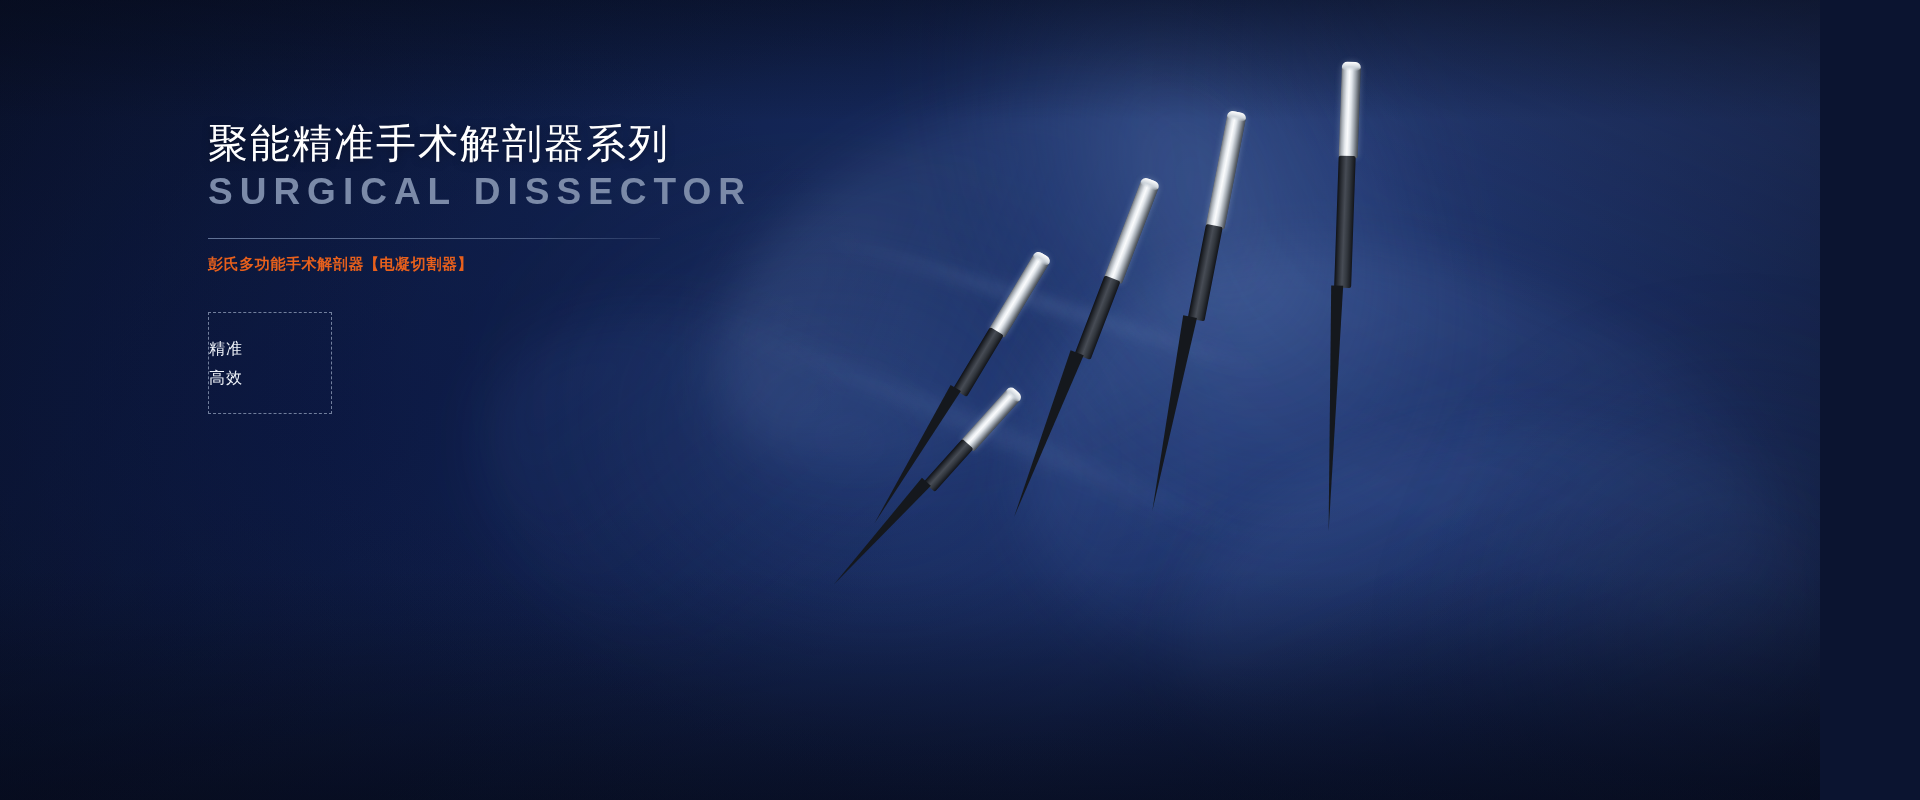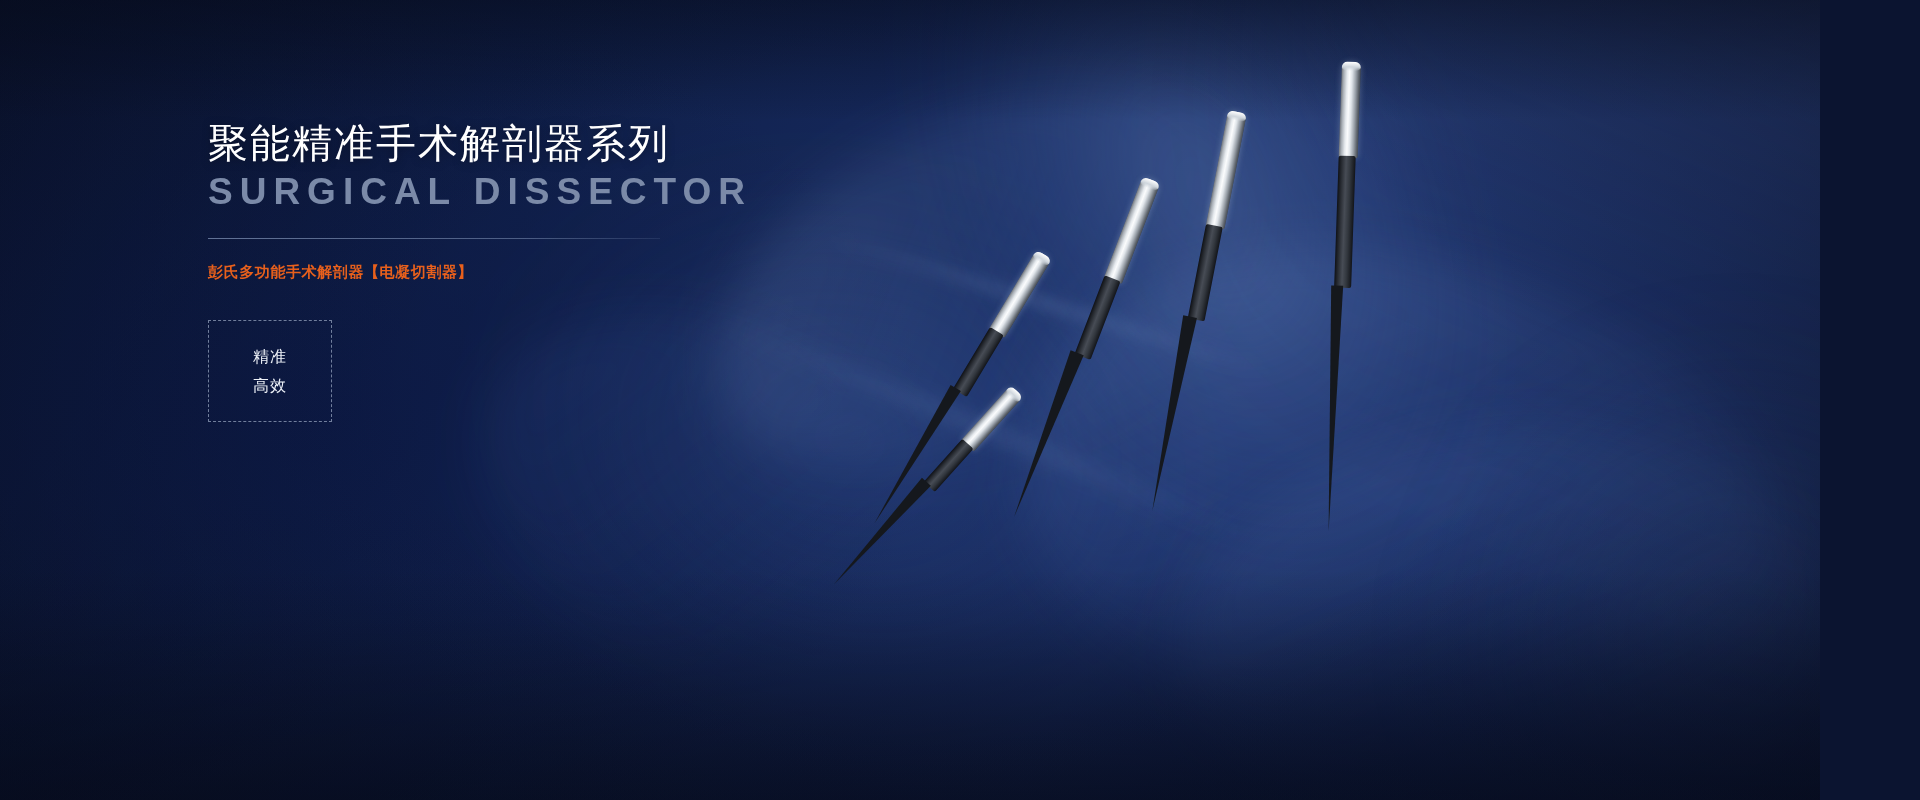--- a/index.html
+++ b/index.html
@@ -72,24 +72,24 @@
   .tool .tipwrap{position:absolute;left:50%;transform:translateX(-50%);}
 
   
   .copy{position:absolute;left:208px;top:118px;width:640px;}
   .title-cn{font-size:40px;line-height:1.28;color:#ffffff;font-weight:400;letter-spacing:2px;
     text-shadow:0 1px 10px rgba(0,0,0,.35);white-space:nowrap;}
   .title-en{font-size:37px;line-height:1.22;color:#7b8aa8;font-weight:700;
     letter-spacing:7px;white-space:nowrap;}
   .rule{margin-top:24px;width:452px;height:1px;
     background:linear-gradient(90deg, rgba(150,170,205,.62) 0%, rgba(150,170,205,.45) 70%, rgba(150,170,205,.12) 100%);}
-  .subtitle{margin-top:24px;font-size:15px;font-weight:bold;color:#e8601c;letter-spacing:.6px;white-space:nowrap;}
+  .subtitle{margin-top:16px;font-size:15px;font-weight:bold;color:#e8601c;letter-spacing:.6px;white-space:nowrap;}
 
   .features{margin-top:38px;display:flex;gap:28px;}
-  .feature{width:122px;height:100px;display:flex;flex-direction:column;align-items:center;justify-content:center;
+  .feature{width:122px;height:100px;display:flex;flex-direction:column;align-items:flex-start;justify-content:center;
     border:1px dashed rgba(176,190,214,.62);}
   .feature.bright{border-color:rgba(255,255,255,.95);}
   .feature span{display:block;font-size:16px;color:#eef2f8;line-height:1.85;letter-spacing:1px;}
 </style>
 </head>
 <body>
 
 <div class="stage">
 
   <div class="bg-layer">

